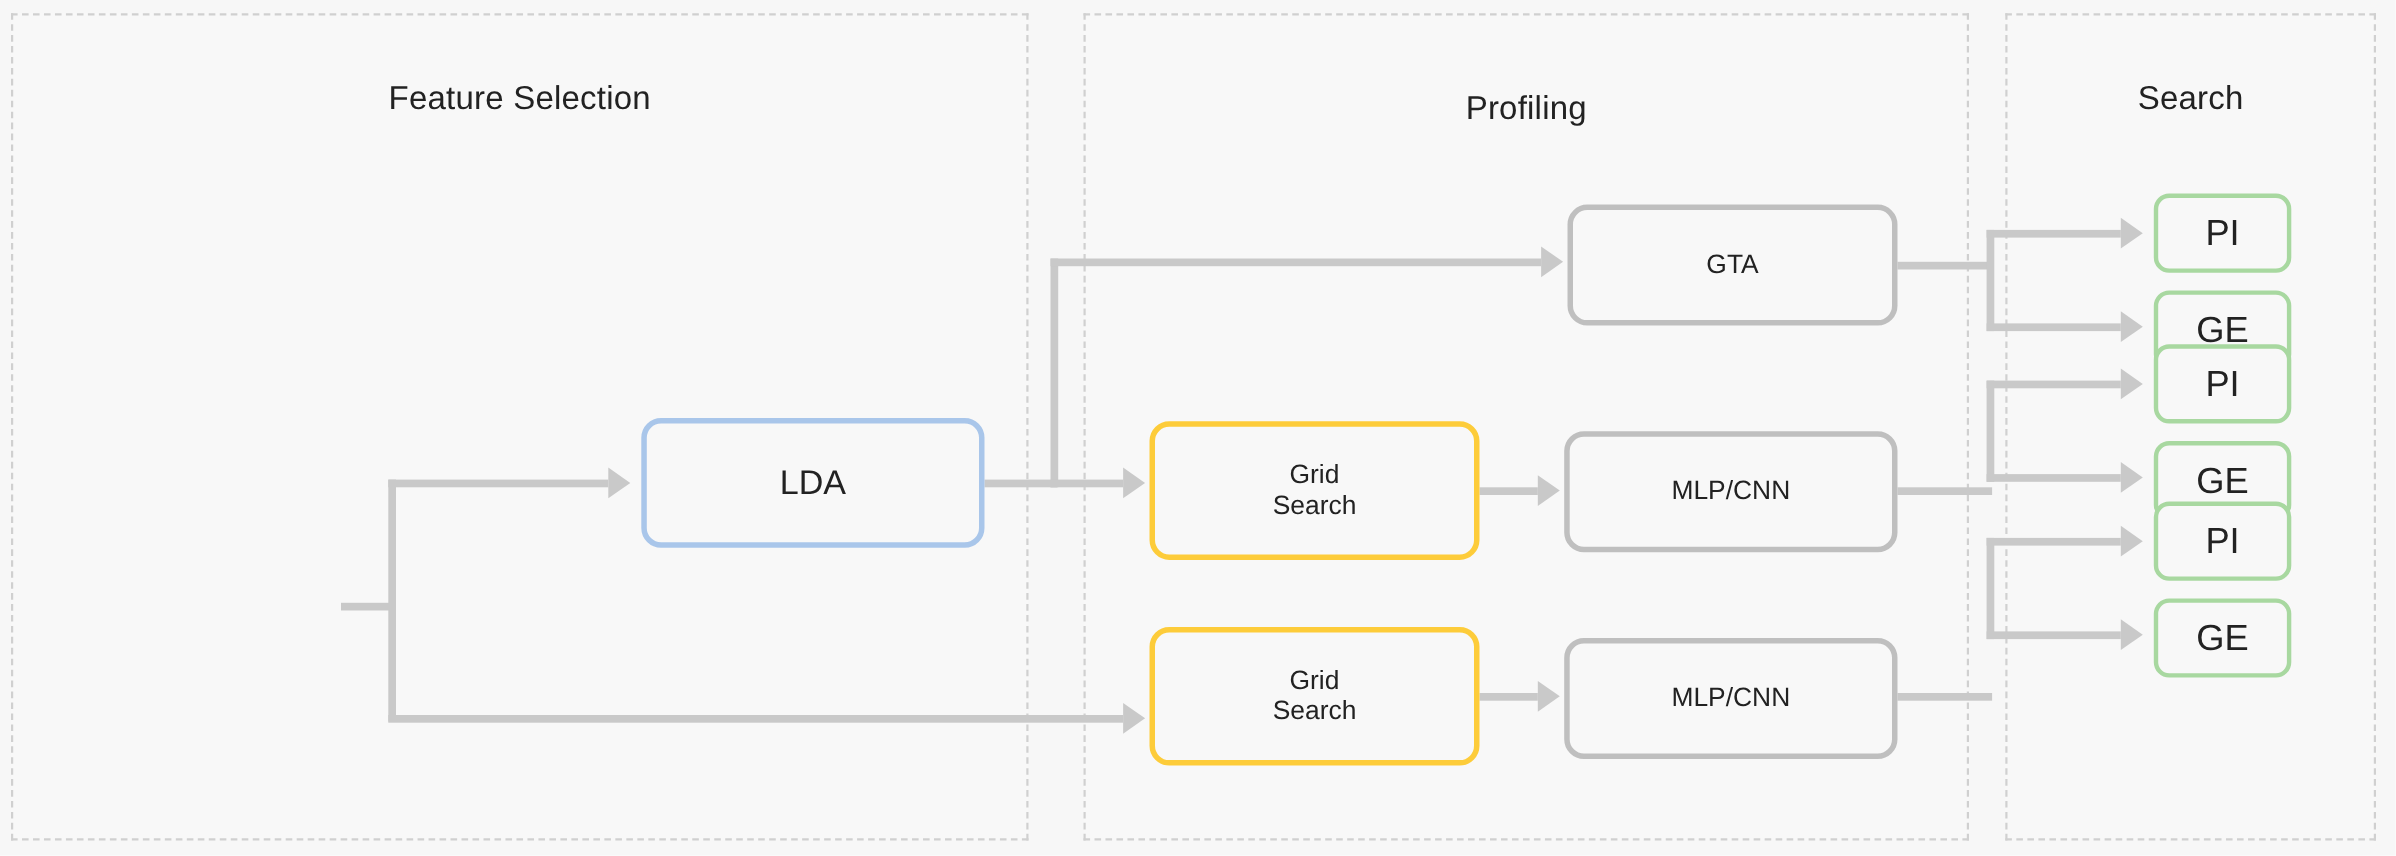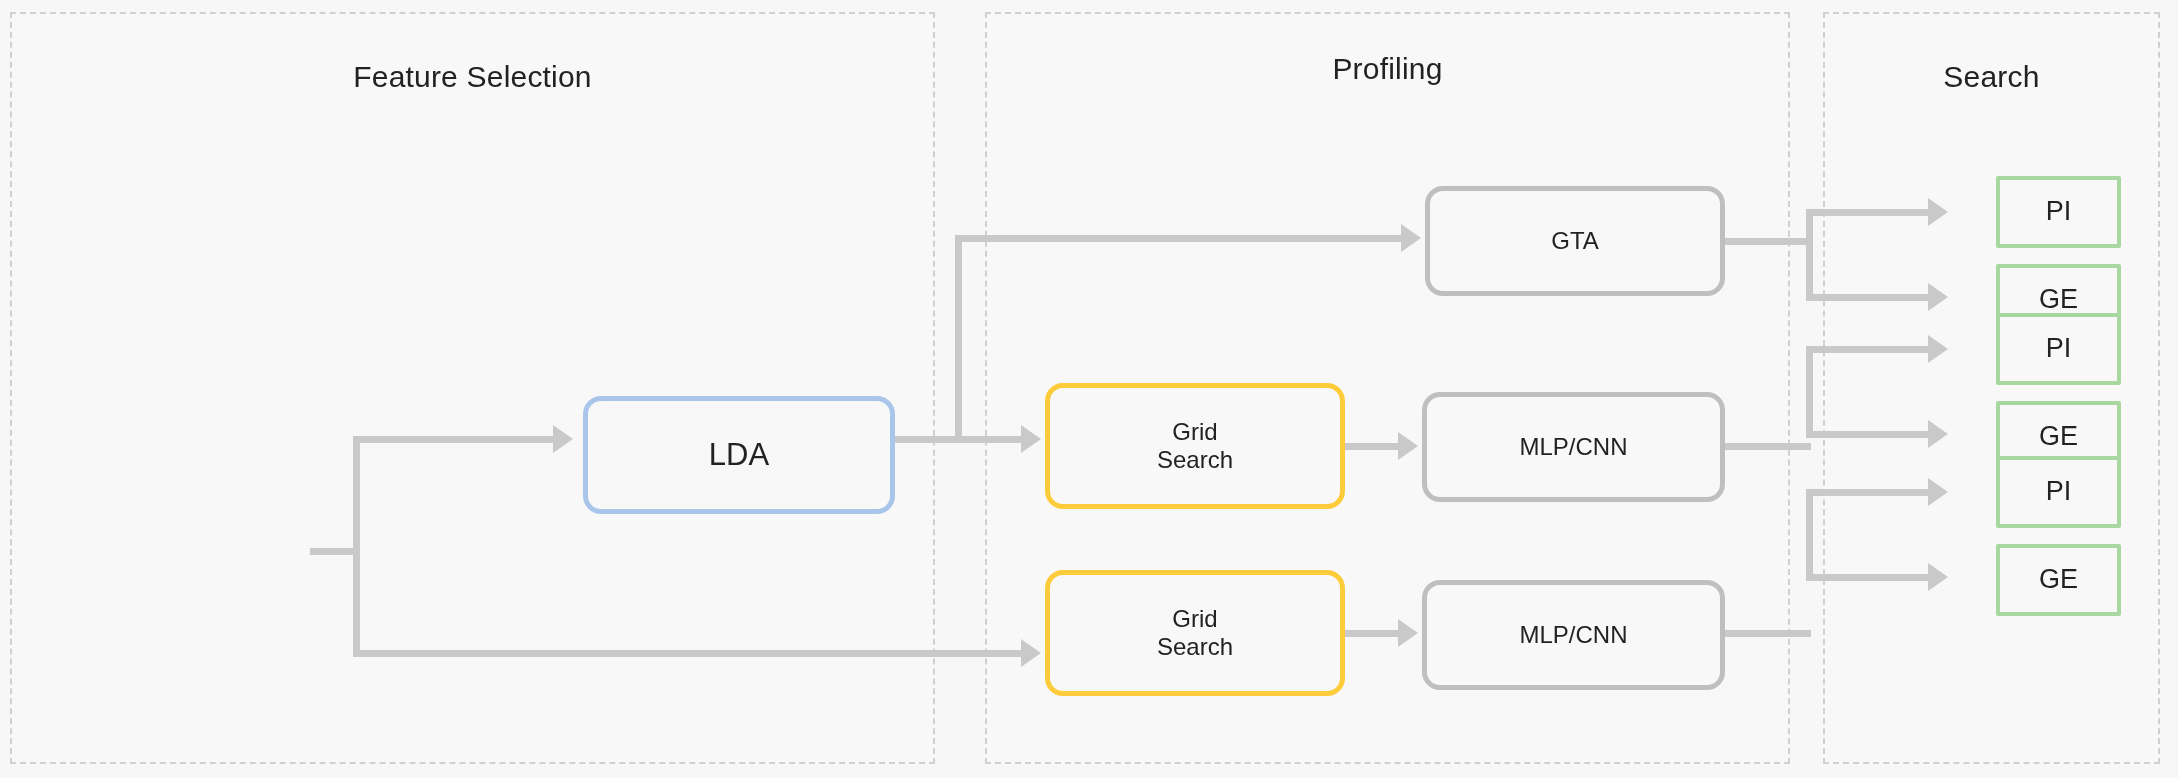--- a/index.html
+++ b/index.html
@@ -2,46 +2,46 @@
 <html><head>
 <meta charset="utf-8">
 <title>Pipeline Diagram</title>
 <style>
   html,body{margin:0;padding:0;background:#ffffff;}
   body{font-family:"Liberation Sans","DejaVu Sans",sans-serif;}
   #stage{position:relative;width:2178px;height:778px;background:#f7f7f7;overflow:hidden;}
 
   
   .group{position:absolute;border:2px dashed #d0d0d0;background:#f8f8f8;box-sizing:border-box;}
-  .group-title{position:absolute;width:100%;text-align:center;font-size:30px;color:#222;letter-spacing:0.2px;}
+  .group-title{position:absolute;width:100%;text-align:center;font-size:30px;color:#222;letter-spacing:0.2px;margin-top:13px;}
 
   
   .node{position:absolute;box-sizing:border-box;display:flex;align-items:center;justify-content:center;
         background:#f8f8f8;border-style:solid;border-radius:18px;text-align:center;color:#222;line-height:1.18;}
   .node.sz-lg{font-size:31px;border-width:5px;}
   .node.sz-md{font-size:24px;border-width:5px;}
-  .node.sz-sm{font-size:27px;border-width:4px;border-radius:2px;margin-left:38px;}
+  .node.sz-sm{font-size:33px;border-width:4px;border-radius:14px;}
 
   
   .hline{position:absolute;background:#c9c9c9;height:7px;}
   .vline{position:absolute;background:#c9c9c9;width:7px;}
   .arrow{position:absolute;width:0;height:0;border-top:14px solid transparent;border-bottom:14px solid transparent;
          border-left:20px solid #c9c9c9;}
 </style>
 </head>
 <body>
 
 <div id="stage">
 
   <div class="group" style="left:10px;top:12px;width:925px;height:752px;">
     <div class="group-title" style="top:46px;">Feature Selection</div>
   </div>
 
   <div class="group" style="left:985px;top:12px;width:805px;height:752px;">
-    <div class="group-title" style="top:38px;">Profiling</div>
+    <div class="group-title" style="top:55px;">Profiling</div>
   </div>
 
   <div class="group" style="left:1823px;top:12px;width:337px;height:752px;">
     <div class="group-title" style="top:46px;">Search</div>
   </div>
 
   <div class="hline" style="left:310px;top:548px;width:50px;"></div>
 
   <div class="vline" style="left:353px;top:436px;height:220px;"></div>
 
@@ -82,21 +82,21 @@
   <div class="arrow" style="left:1928px;top:420px;"></div>
 
   <div class="hline" style="left:1725px;top:630px;width:86px;"></div>
   <div class="vline" style="left:1806px;top:489px;height:92px;"></div>
   <div class="hline" style="left:1806px;top:489px;width:122px;"></div>
   <div class="arrow" style="left:1928px;top:478px;"></div>
   <div class="hline" style="left:1806px;top:574px;width:122px;"></div>
   <div class="arrow" style="left:1928px;top:563px;"></div>
 
 
-  <div class="node sz-lg" style="left:583px;top:396px;width:312px;height:118px;border-color:#a9c6ea;">
+  <div class="node sz-lg" style="left:583px;top:380px;width:312px;height:118px;border-color:#a9c6ea;">
     <span>LDA</span>
   </div>
 
   <div class="node sz-md" style="left:1425px;top:186px;width:300px;height:110px;border-color:#bfbfbf;">
     <span>GTA</span>
   </div>
 
   <div class="node sz-md ml" style="left:1045px;top:383px;width:300px;height:126px;border-color:#fdcc3a;">
     <span class="ml-label">Grid<br>Search</span>
   </div>

